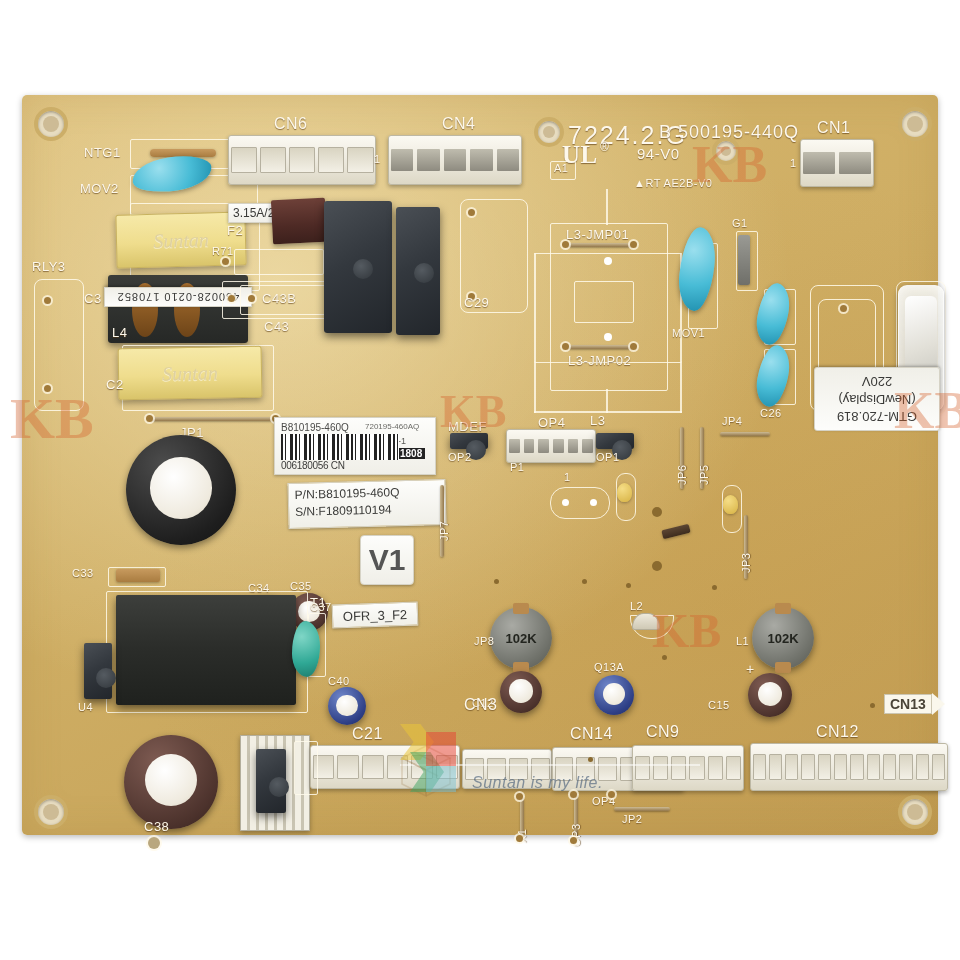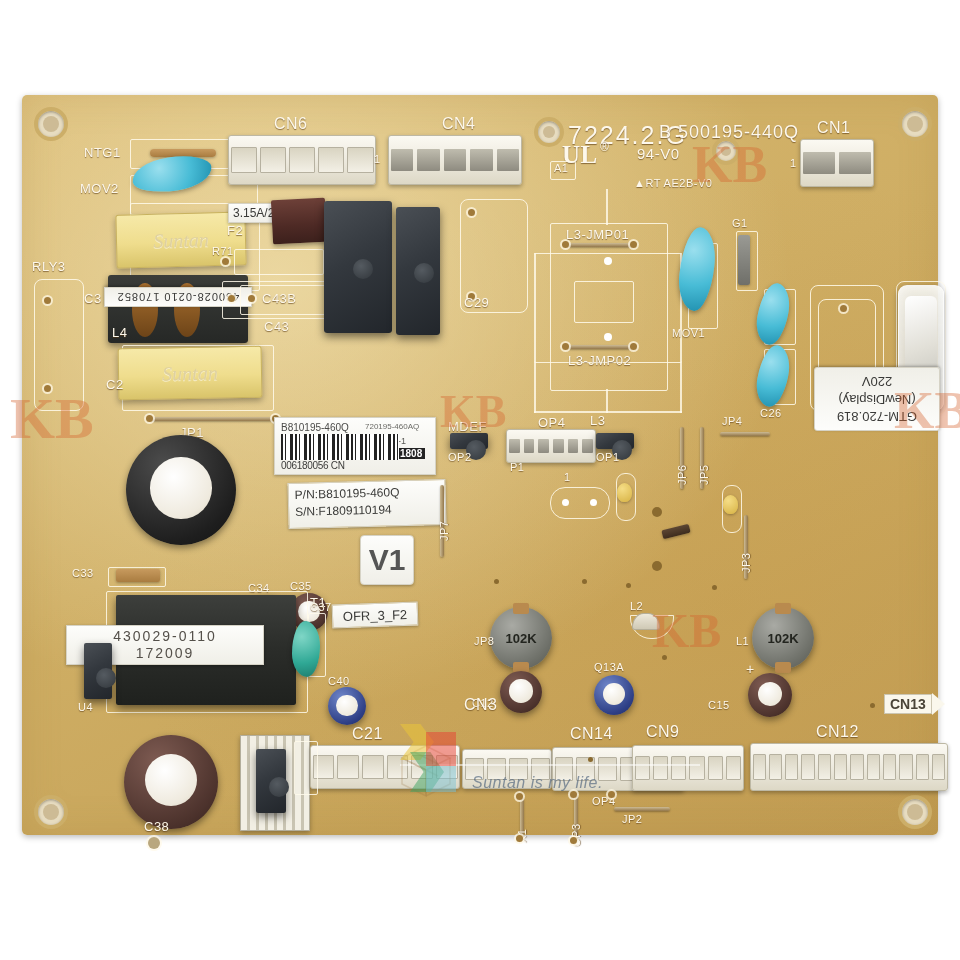--- a/index.html
+++ b/index.html
@@ -372,24 +372,20 @@
     <div class="ybead" style="left:701px;top:400px"></div>
     <div class="jwire v" style="left:722px;top:420px;height:64px"></div>
     <div class="slk sm rot90" style="left:718px;top:478px">JP3</div>
 
     <div class="via" style="left:630px;top:412px;width:10px;height:10px"></div>
     <div class="via" style="left:630px;top:466px;width:10px;height:10px"></div>
     <div class="resbody" style="left:640px;top:432px;width:28px;height:9px;transform:rotate(-14deg);background:linear-gradient(180deg,#5c4633,#3d2c1e)"></div>
 
     <div class="out" style="left:84px;top:496px;width:200px;height:120px"></div>
     <div class="xformer" style="left:94px;top:500px;width:180px;height:110px"></div>
-    <div class="label" style="left:44px;top:530px;width:196px;height:38px;display:flex;flex-direction:column;align-items:center;justify-content:center;font-size:14px;letter-spacing:2px;color:#54504a;line-height:1.2">
-      <div>430029-0110</div>
-      <div>172009</div>
-    </div>
     <div class="slk" style="left:288px;top:500px">T1</div>
 
     <div class="relay" style="left:62px;top:548px;width:28px;height:56px;border-radius:2px"></div>
     <div class="slk sm" style="left:56px;top:606px">U4</div>
 
     <div class="out" style="left:286px;top:518px;width:16px;height:62px"></div>
     <div class="slk sm" style="left:288px;top:506px">C37</div>
     <div class="mov" style="left:270px;top:526px;width:28px;height:56px;
          background:radial-gradient(circle at 35% 28%,#7fd6c6,#2fa895 60%,#1d7a6c)"></div>
 

